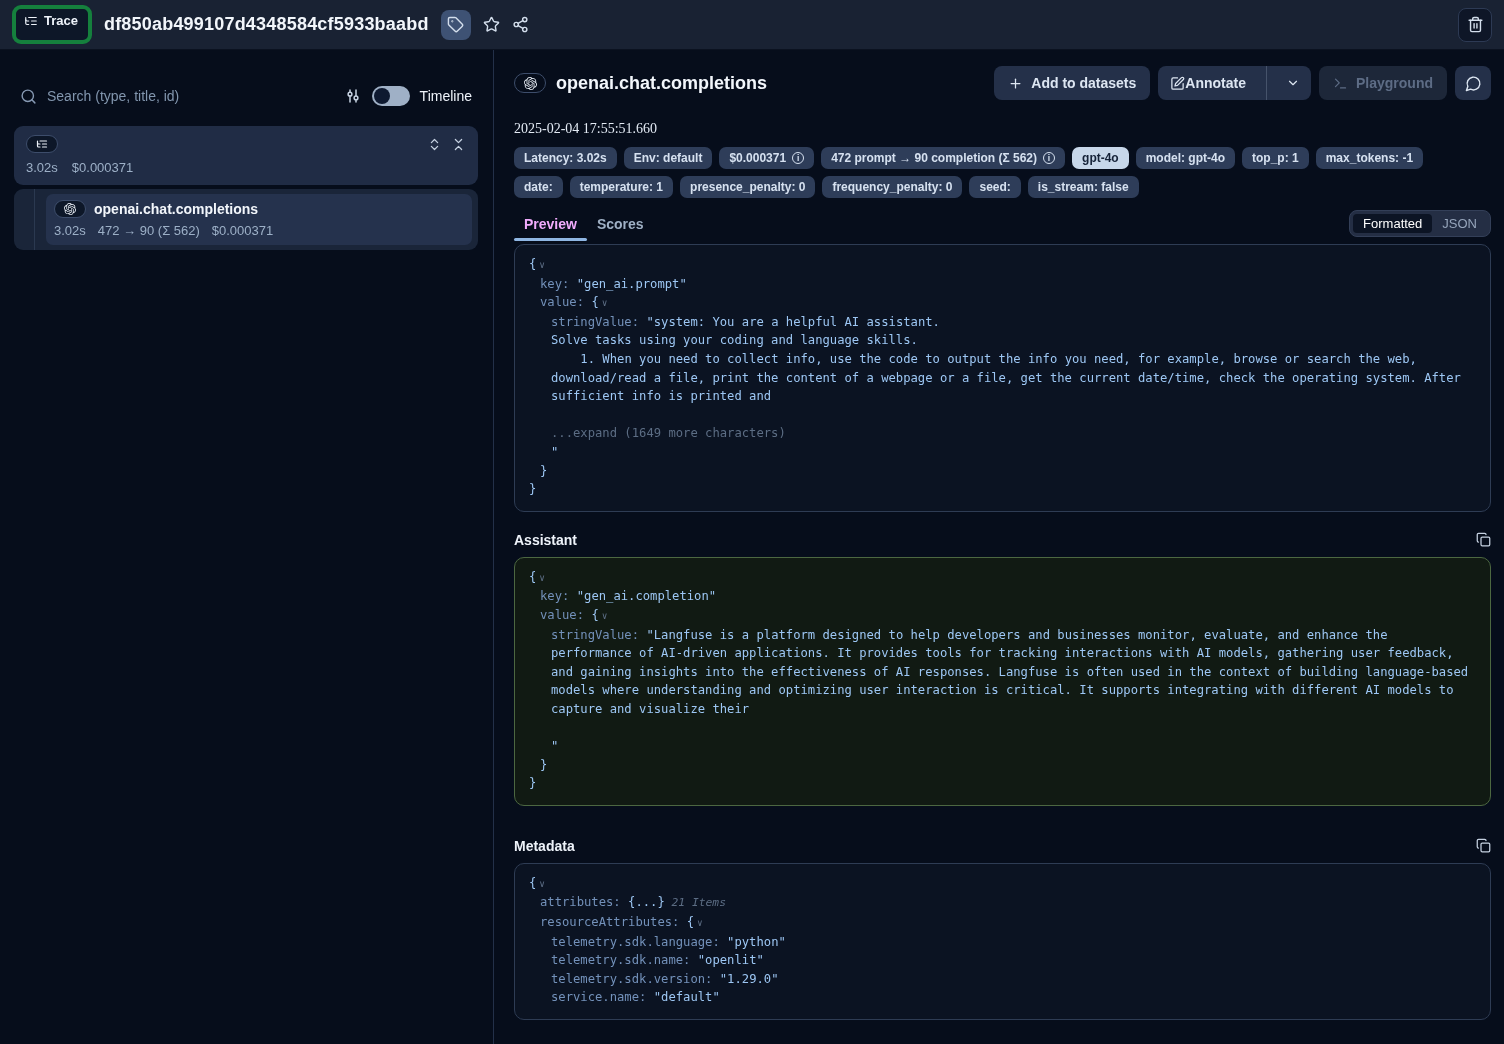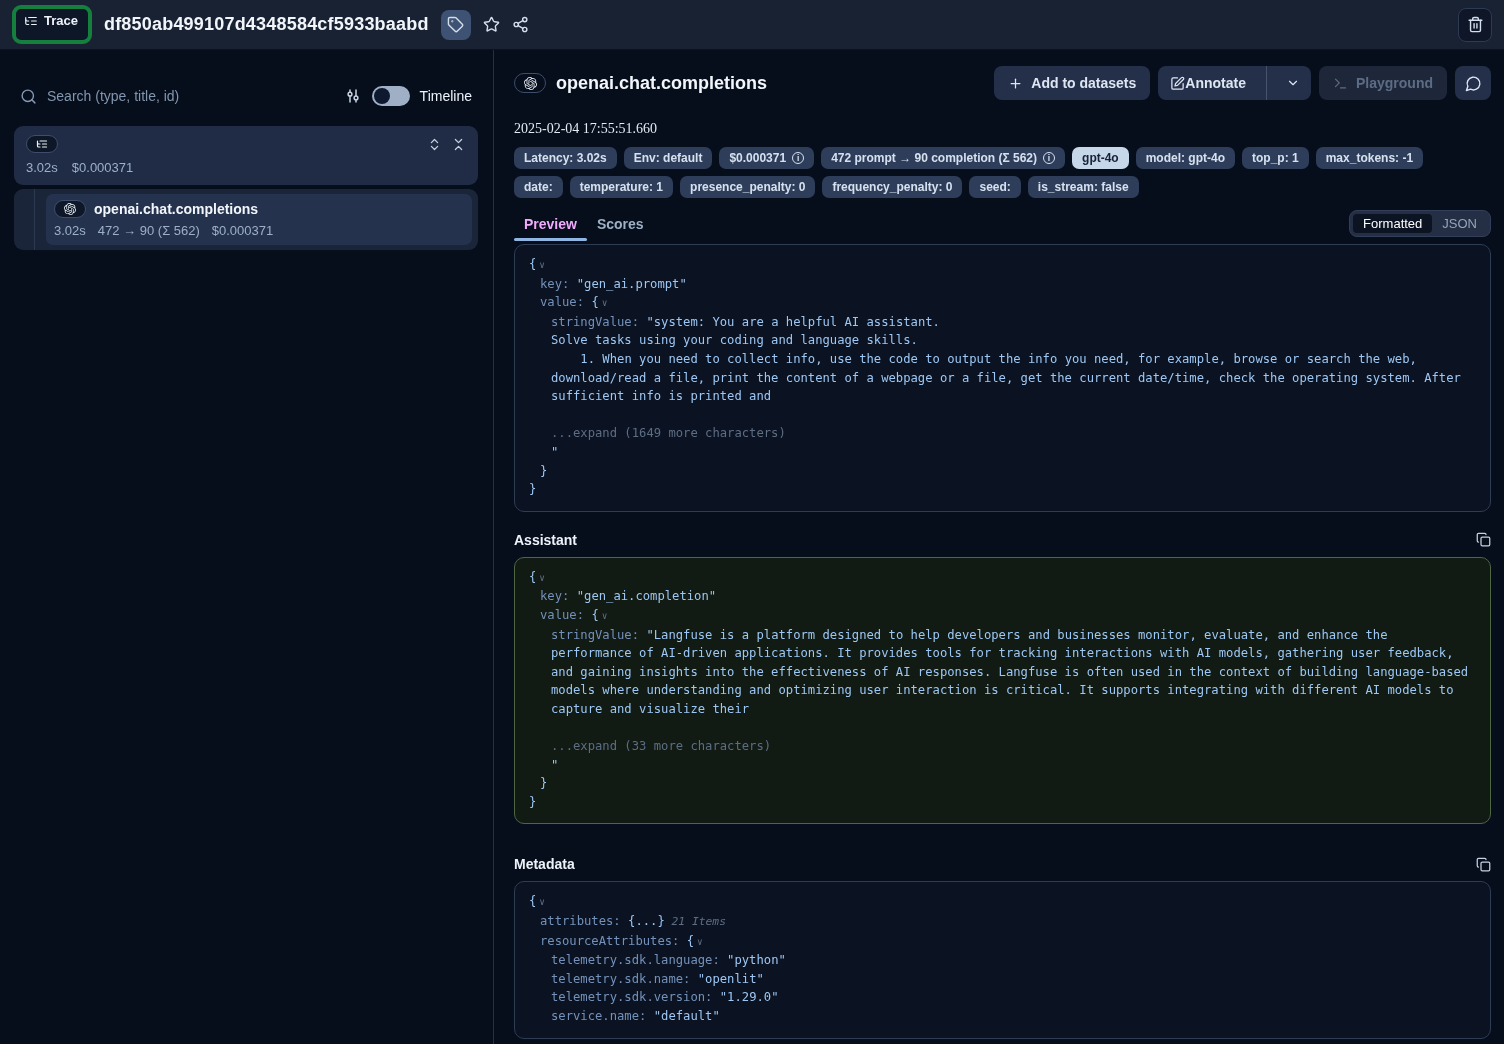--- a/index.html
+++ b/index.html
@@ -357,21 +357,20 @@
           <rect width="14" height="14" x="8" y="8" rx="2" ry="2"></rect>
           <path d="M4 16c-1.1 0-2-.9-2-2V4c0-1.1.9-2 2-2h10c1.1 0 2 .9 2 2"></path>
         </svg>
     </div>
     <div class="code green">
         <div class="cl" style="padding-left: 0px;"><span class="c-b">{</span><span class="c-v">∨</span></div>
         <div class="cl" style="padding-left: 11px;"><span class="c-k">key:</span><span class="c-t"> </span><span class="c-s">"gen_ai.completion"</span></div>
         <div class="cl" style="padding-left: 11px;"><span class="c-k">value:</span><span class="c-t"> </span><span class="c-b">{</span><span class="c-v">∨</span></div>
         <div class="cl" style="padding-left: 22px;"><span class="c-k">stringValue:</span><span class="c-t"> </span><span class="c-s">"Langfuse is a platform designed to help developers and businesses monitor, evaluate, and enhance the performance of AI-driven applications. It provides tools for tracking interactions with AI models, gathering user feedback, and gaining insights into the effectiveness of AI responses. Langfuse is often used in the context of building language-based models where understanding and optimizing user interaction is critical. It supports integrating with different AI models to capture and visualize their</span></div>
         <div class="cl" style="padding-left: 0px;">&nbsp;</div>
-        <div class="cl" style="padding-left: 22px;"><span class="c-m">...expand (33 more characters)</span></div>
         <div class="cl" style="padding-left: 22px;"><span class="c-s">"</span></div>
         <div class="cl" style="padding-left: 11px;"><span class="c-b">}</span></div>
         <div class="cl" style="padding-left: 0px;"><span class="c-b">}</span></div>
       </div>
 
     <div class="section-row meta">
       <span class="section-lb">Metadata</span>
       <svg class="copy-ic" viewBox="0 0 24 24">
           <rect width="14" height="14" x="8" y="8" rx="2" ry="2"></rect>
           <path d="M4 16c-1.1 0-2-.9-2-2V4c0-1.1.9-2 2-2h10c1.1 0 2 .9 2 2"></path>

